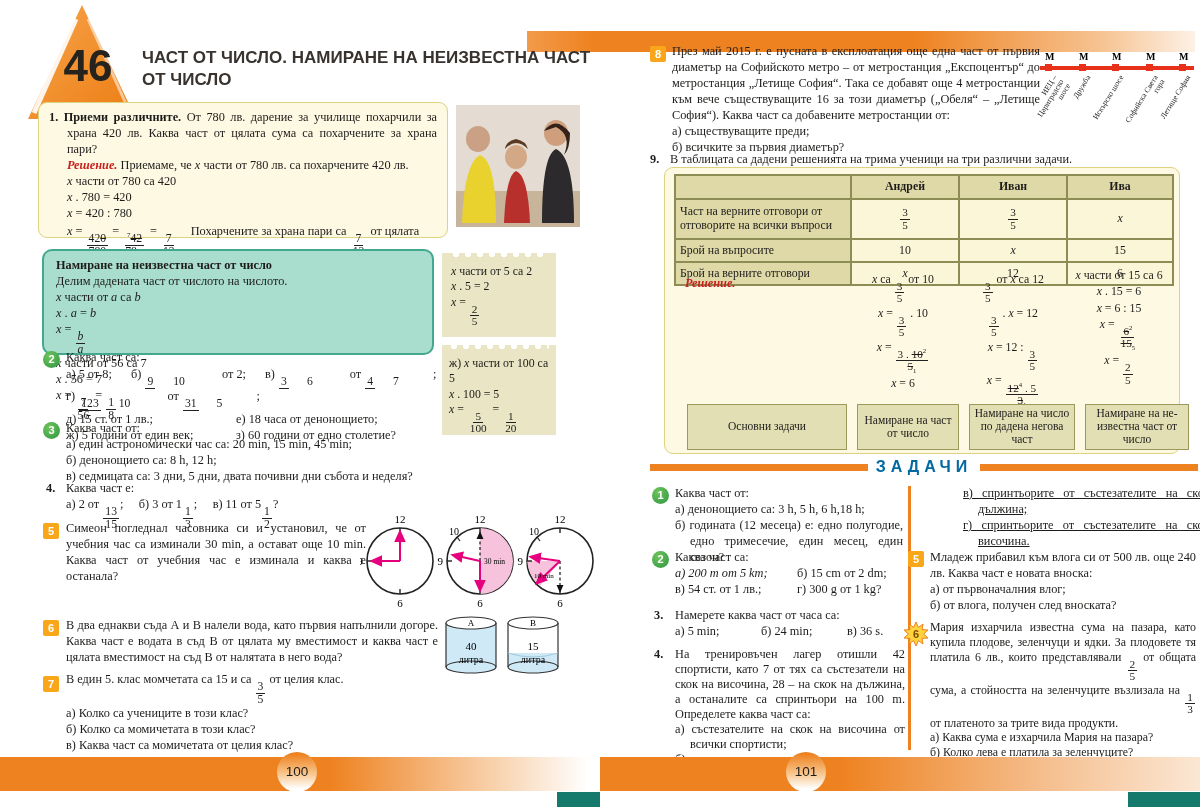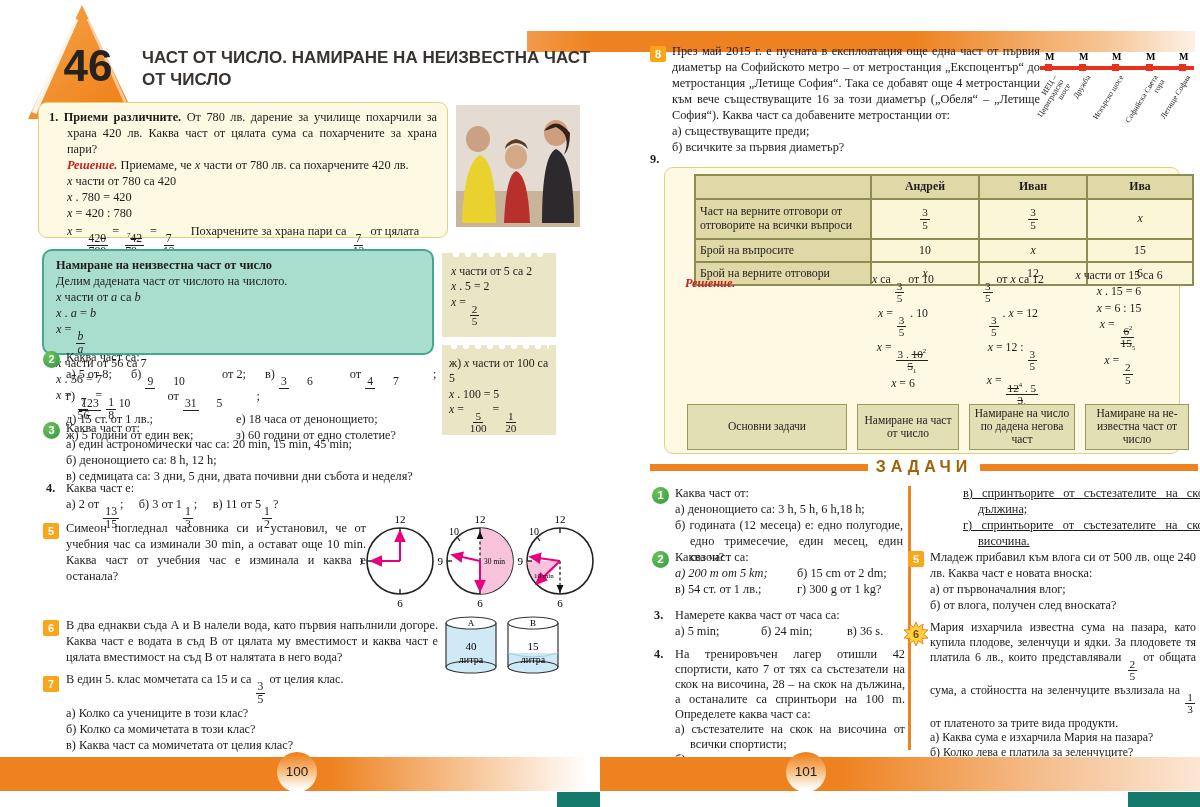--- a/index.html
+++ b/index.html
@@ -353,23 +353,24 @@
     <span class="msq" style="left:106px;"></span>
     <span class="msq" style="left:139px;"></span>
     <span class="mst" style="right:146px;width:60px;">ИЕЦ – Цариградско шосе</span>
     <span class="mst nowrap" style="right:112px;">Дружба</span>
     <span class="mst nowrap" style="right:79px;">Искърско шосе</span>
     <span class="mst" style="right:45px;width:58px;">Софийска Света гора</span>
     <span class="mst nowrap" style="right:12px;">Летище София</span>
   </div>
 
   <span class="bnum abs" style="left:650px;top:152px;">9.</span>
+  <div class="abs" style="left:670px;top:152px;width:508px;">В таблицата са дадени решенията на трима ученици на три различни задачи.</div>
 
   <div class="abs creambox" style="left:664px;top:167px;width:516px;height:287px;box-sizing:border-box;">
-    <div class="tbl" style="position:absolute;left:9px;top:6px;margin-left:20px;">
+    <div class="tbl" style="position:absolute;left:9px;top:6px;">
       <div class="hd" style="min-height:20px;"></div>
       <div class="hd">Андрей</div>
       <div class="hd">Иван</div>
       <div class="hd">Ива</div>
       <div class="lab" style="min-height:36px;">Част на верните отговори от отговорите на всички въпроси</div>
       <div class="dat">
           <span class="fr">
             <span class="fn">3</span>
             <span class="fd">5</span>
           </span>
@@ -447,21 +448,21 @@
     <div class="abs" style="left:22px;top:236px;display:flex;gap:10px;align-items:stretch;">
       <div class="kbox" style="width:150px;">Основни задачи</div>
       <div class="kbox" style="width:92px;">Намиране на част от число</div>
       <div class="kbox" style="width:96px;">Намиране на число по дадена негова част</div>
       <div class="kbox" style="width:94px;">Намиране на не-известна част от число</div>
     </div>
   </div>
 
   <div class="abs" style="left:650px;top:457px;width:548px;display:flex;align-items:center;gap:8px;">
     <div style="flex:1;height:7px;background:#ee8220;"></div>
-    <div class="sans" style="font-weight:bold;font-size:16px;letter-spacing:5px;color:#a16207;">ЗАДАЧИ</div>
+    <div class="sans" style="font-weight:bold;font-size:16px;letter-spacing:5px;color:#0369a1;">ЗАДАЧИ</div>
     <div style="flex:1;height:7px;background:#ee8220;"></div>
   </div>
 
   <div class="abs" style="left:908px;top:486px;width:2.5px;height:264px;background:#ee8220;"></div>
 
   <span class="bcirc abs" style="left:652px;top:487px;">1</span>
   <div class="abs" style="left:675px;top:486px;width:228px;">
     <div>Каква част от:</div>
     <div class="just">
         <div class="opt">а) денонощието са: 3 h, 5 h, 6 h,18 h;</div>

